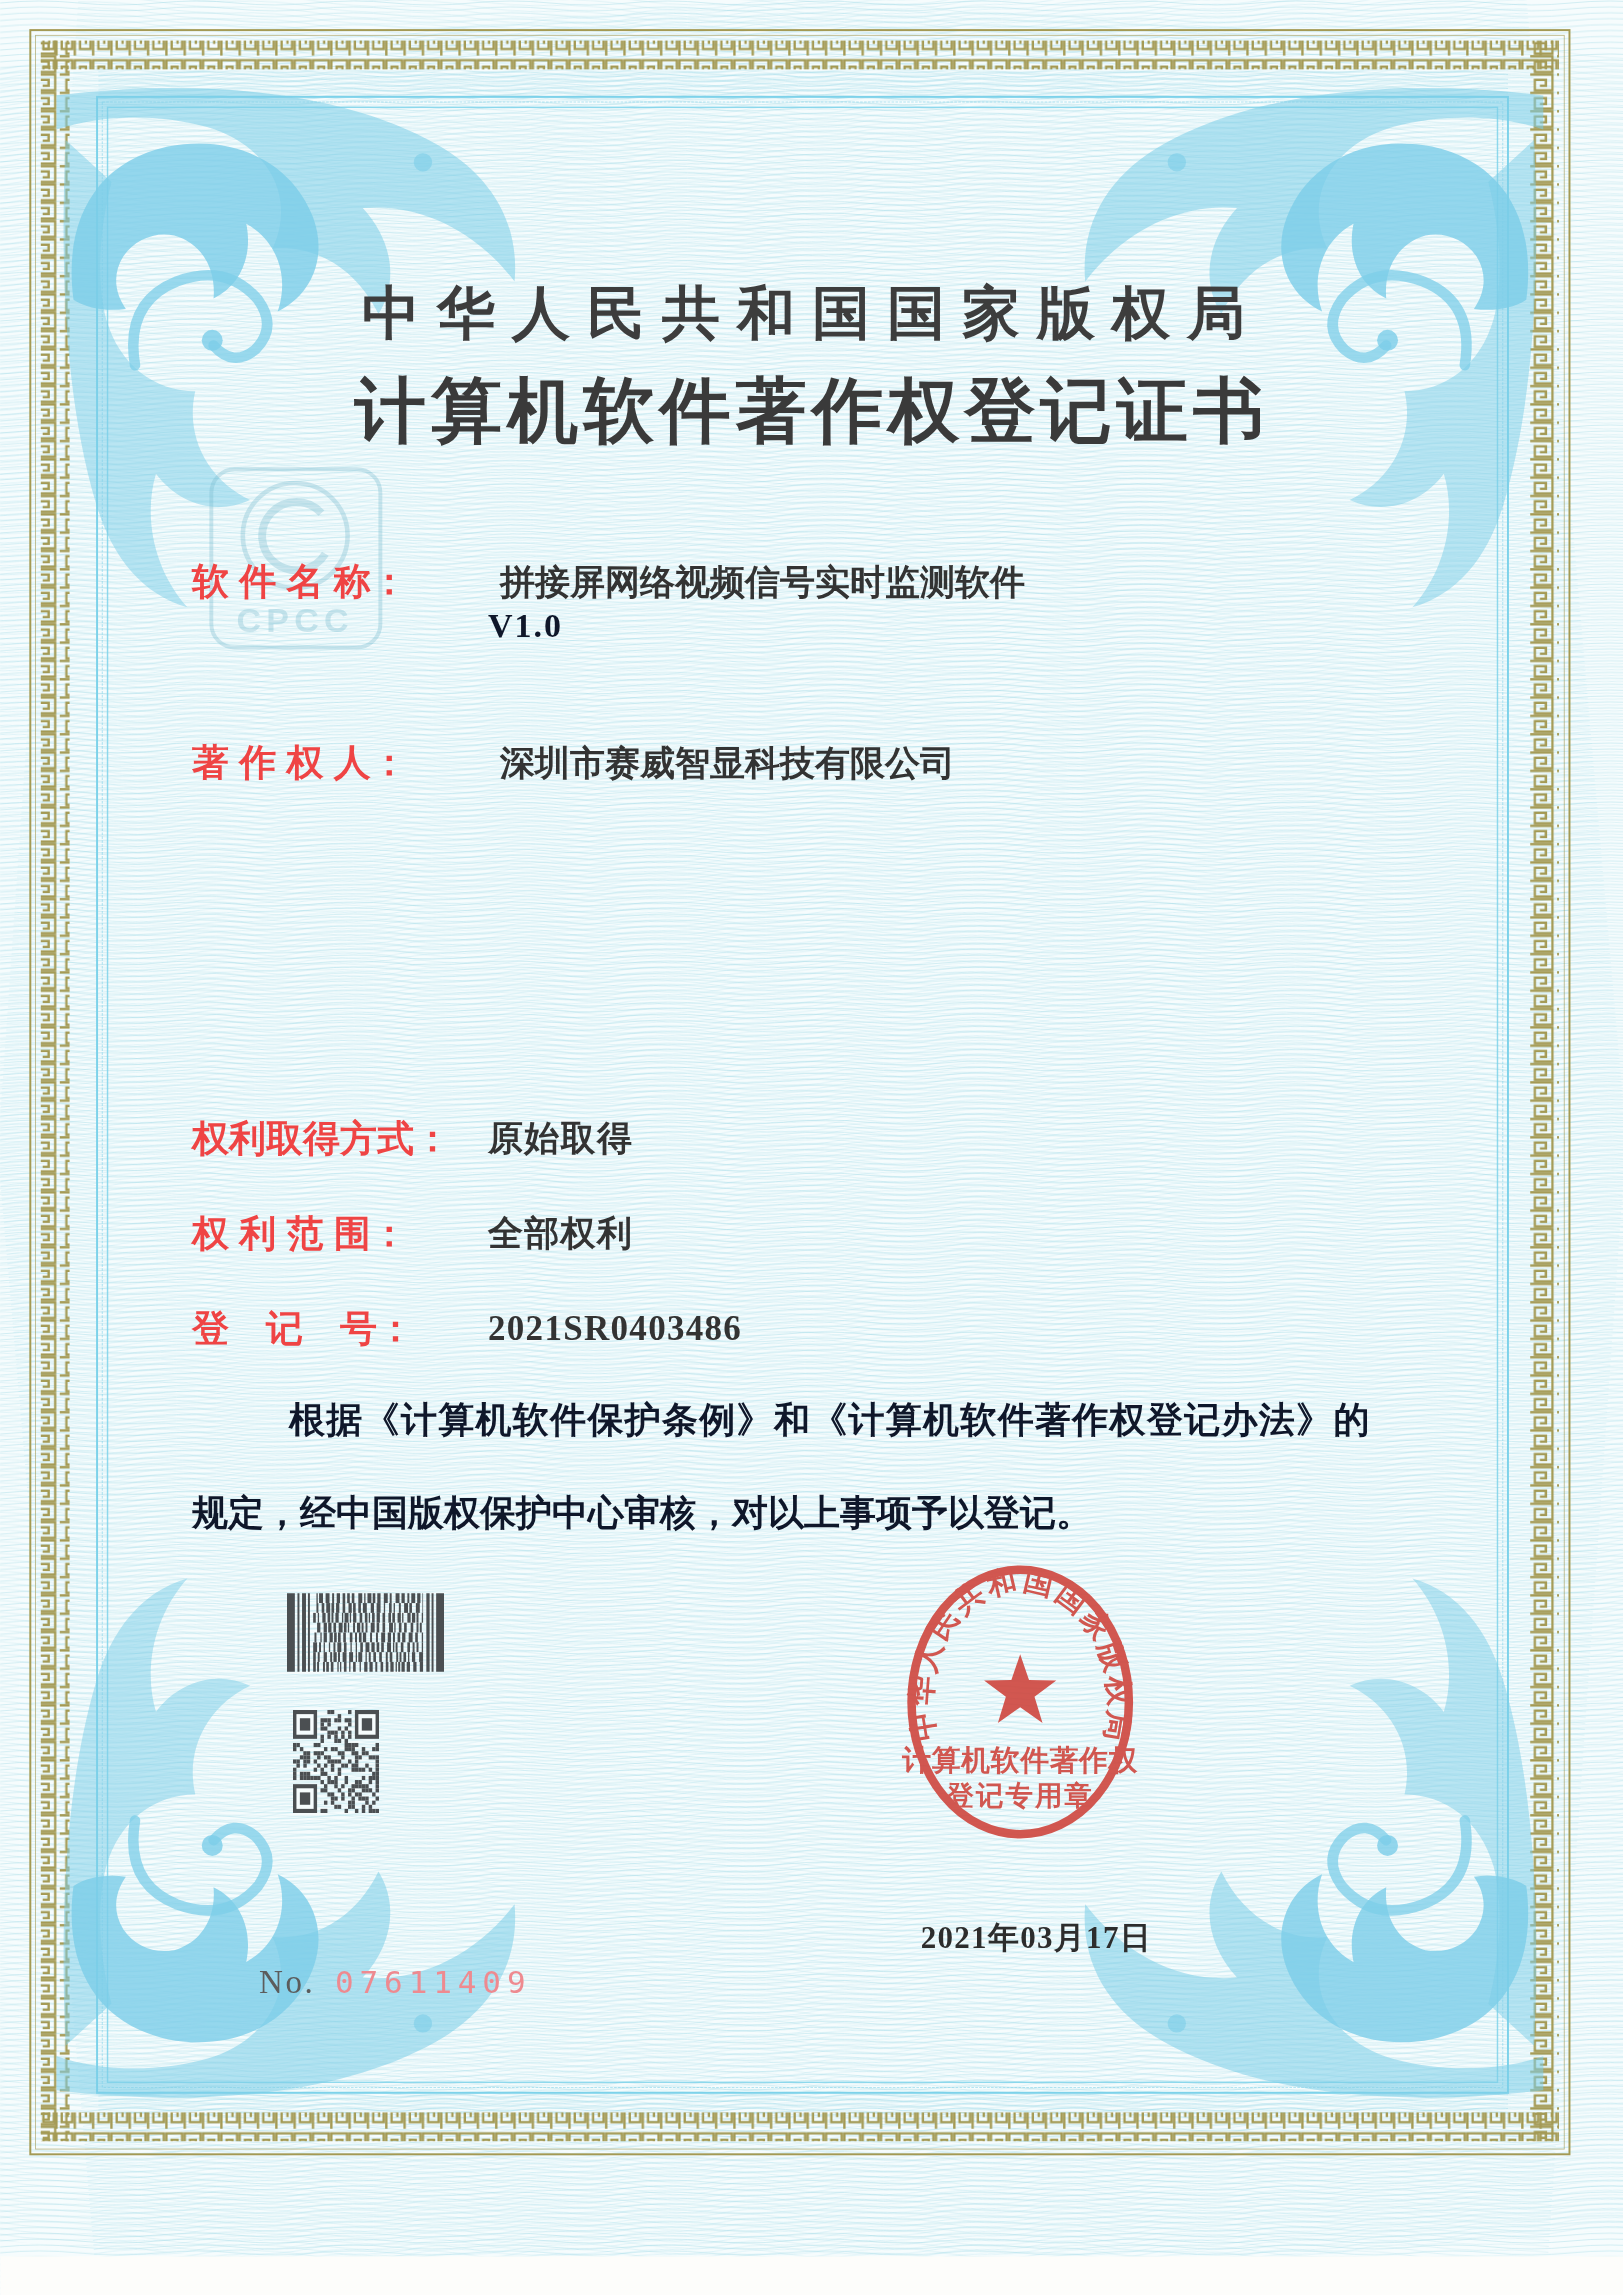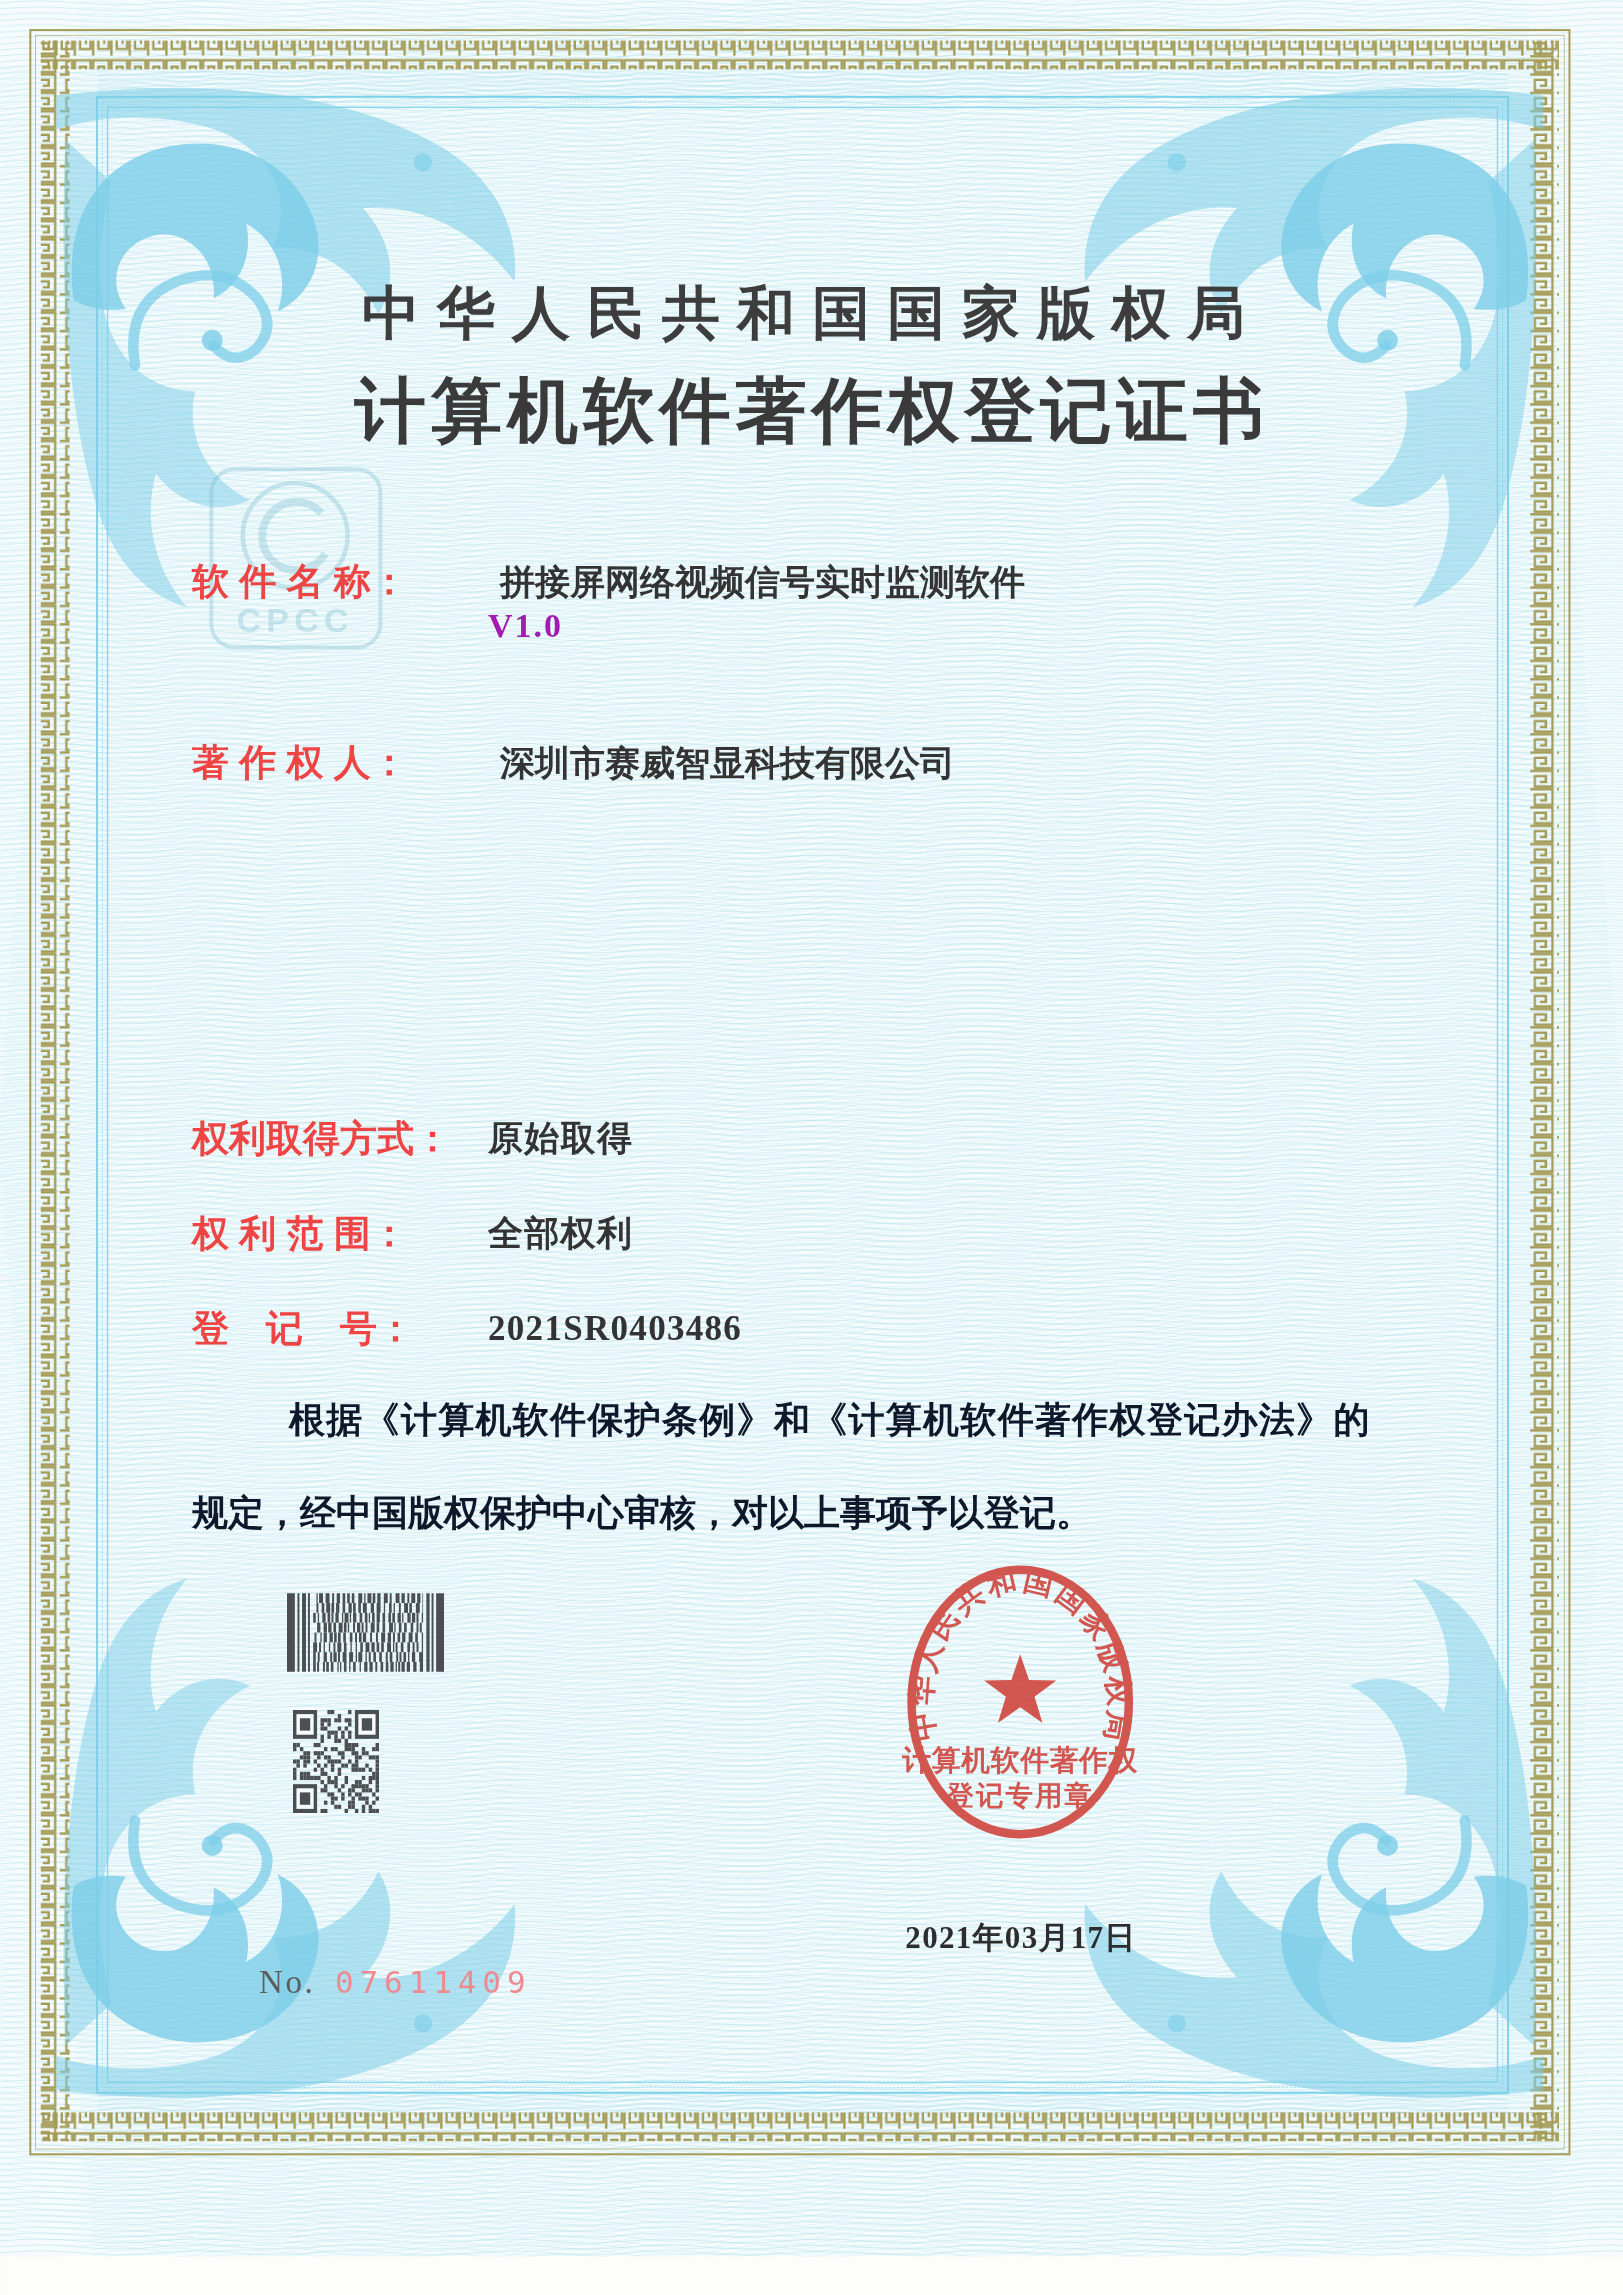--- a/index.html
+++ b/index.html
@@ -13,27 +13,27 @@
   .cert-title{top:364px;font-size:71px;font-weight:bold;letter-spacing:5.2px;color:#3a3a3a;}
   .certno{top:473px;left:758px;white-space:nowrap;color:#2f2f2f;}
   .certno .lbl{font-family:"Liberation Sans","DejaVu Sans",sans-serif;font-weight:bold;font-size:31px;}
   .certno .val{font-size:31px;font-weight:bold;margin-left:25px;}
   .row{position:absolute;left:192px;height:60px;line-height:60px;white-space:nowrap;}
   .row .lbl{display:inline-block;width:296px;font-family:"Liberation Sans","DejaVu Sans",sans-serif;
             font-weight:bold;font-size:37px;color:#ef4444;vertical-align:top;}
   .row .val{font-size:35px;color:#333;}
   .val-hei{font-family:"Liberation Sans","DejaVu Sans",sans-serif;font-weight:bold;margin-left:12px;}
   .val-song{font-family:"Liberation Serif","DejaVu Serif",serif;font-weight:bold;letter-spacing:1.3px;}
-  .v2{position:absolute;left:488px;top:607px;font-size:34px;font-weight:bold;color:#a21caf;letter-spacing:2px;}
+  .v2{position:absolute;left:488px;top:607px;font-size:34px;font-weight:bold;color:#0f172a;letter-spacing:2px;}
   .stmt{position:absolute;height:60px;line-height:60px;font-size:36px;font-weight:600;color:#0f172a;white-space:nowrap;}
   .serial{position:absolute;left:259px;top:1964px;white-space:nowrap;}
   .serial .no{font-size:33px;color:#5c5c5c;letter-spacing:2.6px;}
   .serial .num{font-family:"DejaVu Sans Mono","Liberation Mono",monospace;font-size:31px;color:#ee8a90;
                letter-spacing:5.9px;margin-left:19.6px;}
-  .issue-date{position:absolute;left:890px;top:1917px;width:262px;text-align:center;font-size:31px;
+  .issue-date{position:absolute;left:890px;top:1917px;width:262px;text-align:right;font-size:31px;
               font-weight:bold;color:#2d2d2d;letter-spacing:1.3px;}
   .wm{position:absolute;left:208px;top:466px;opacity:.32;}
 </style>
 </head>
 <body>
 
 <div class="page">
 
   <svg class="layer" width="1624" height="2295" viewBox="0 0 2481 3507">
     <defs>

